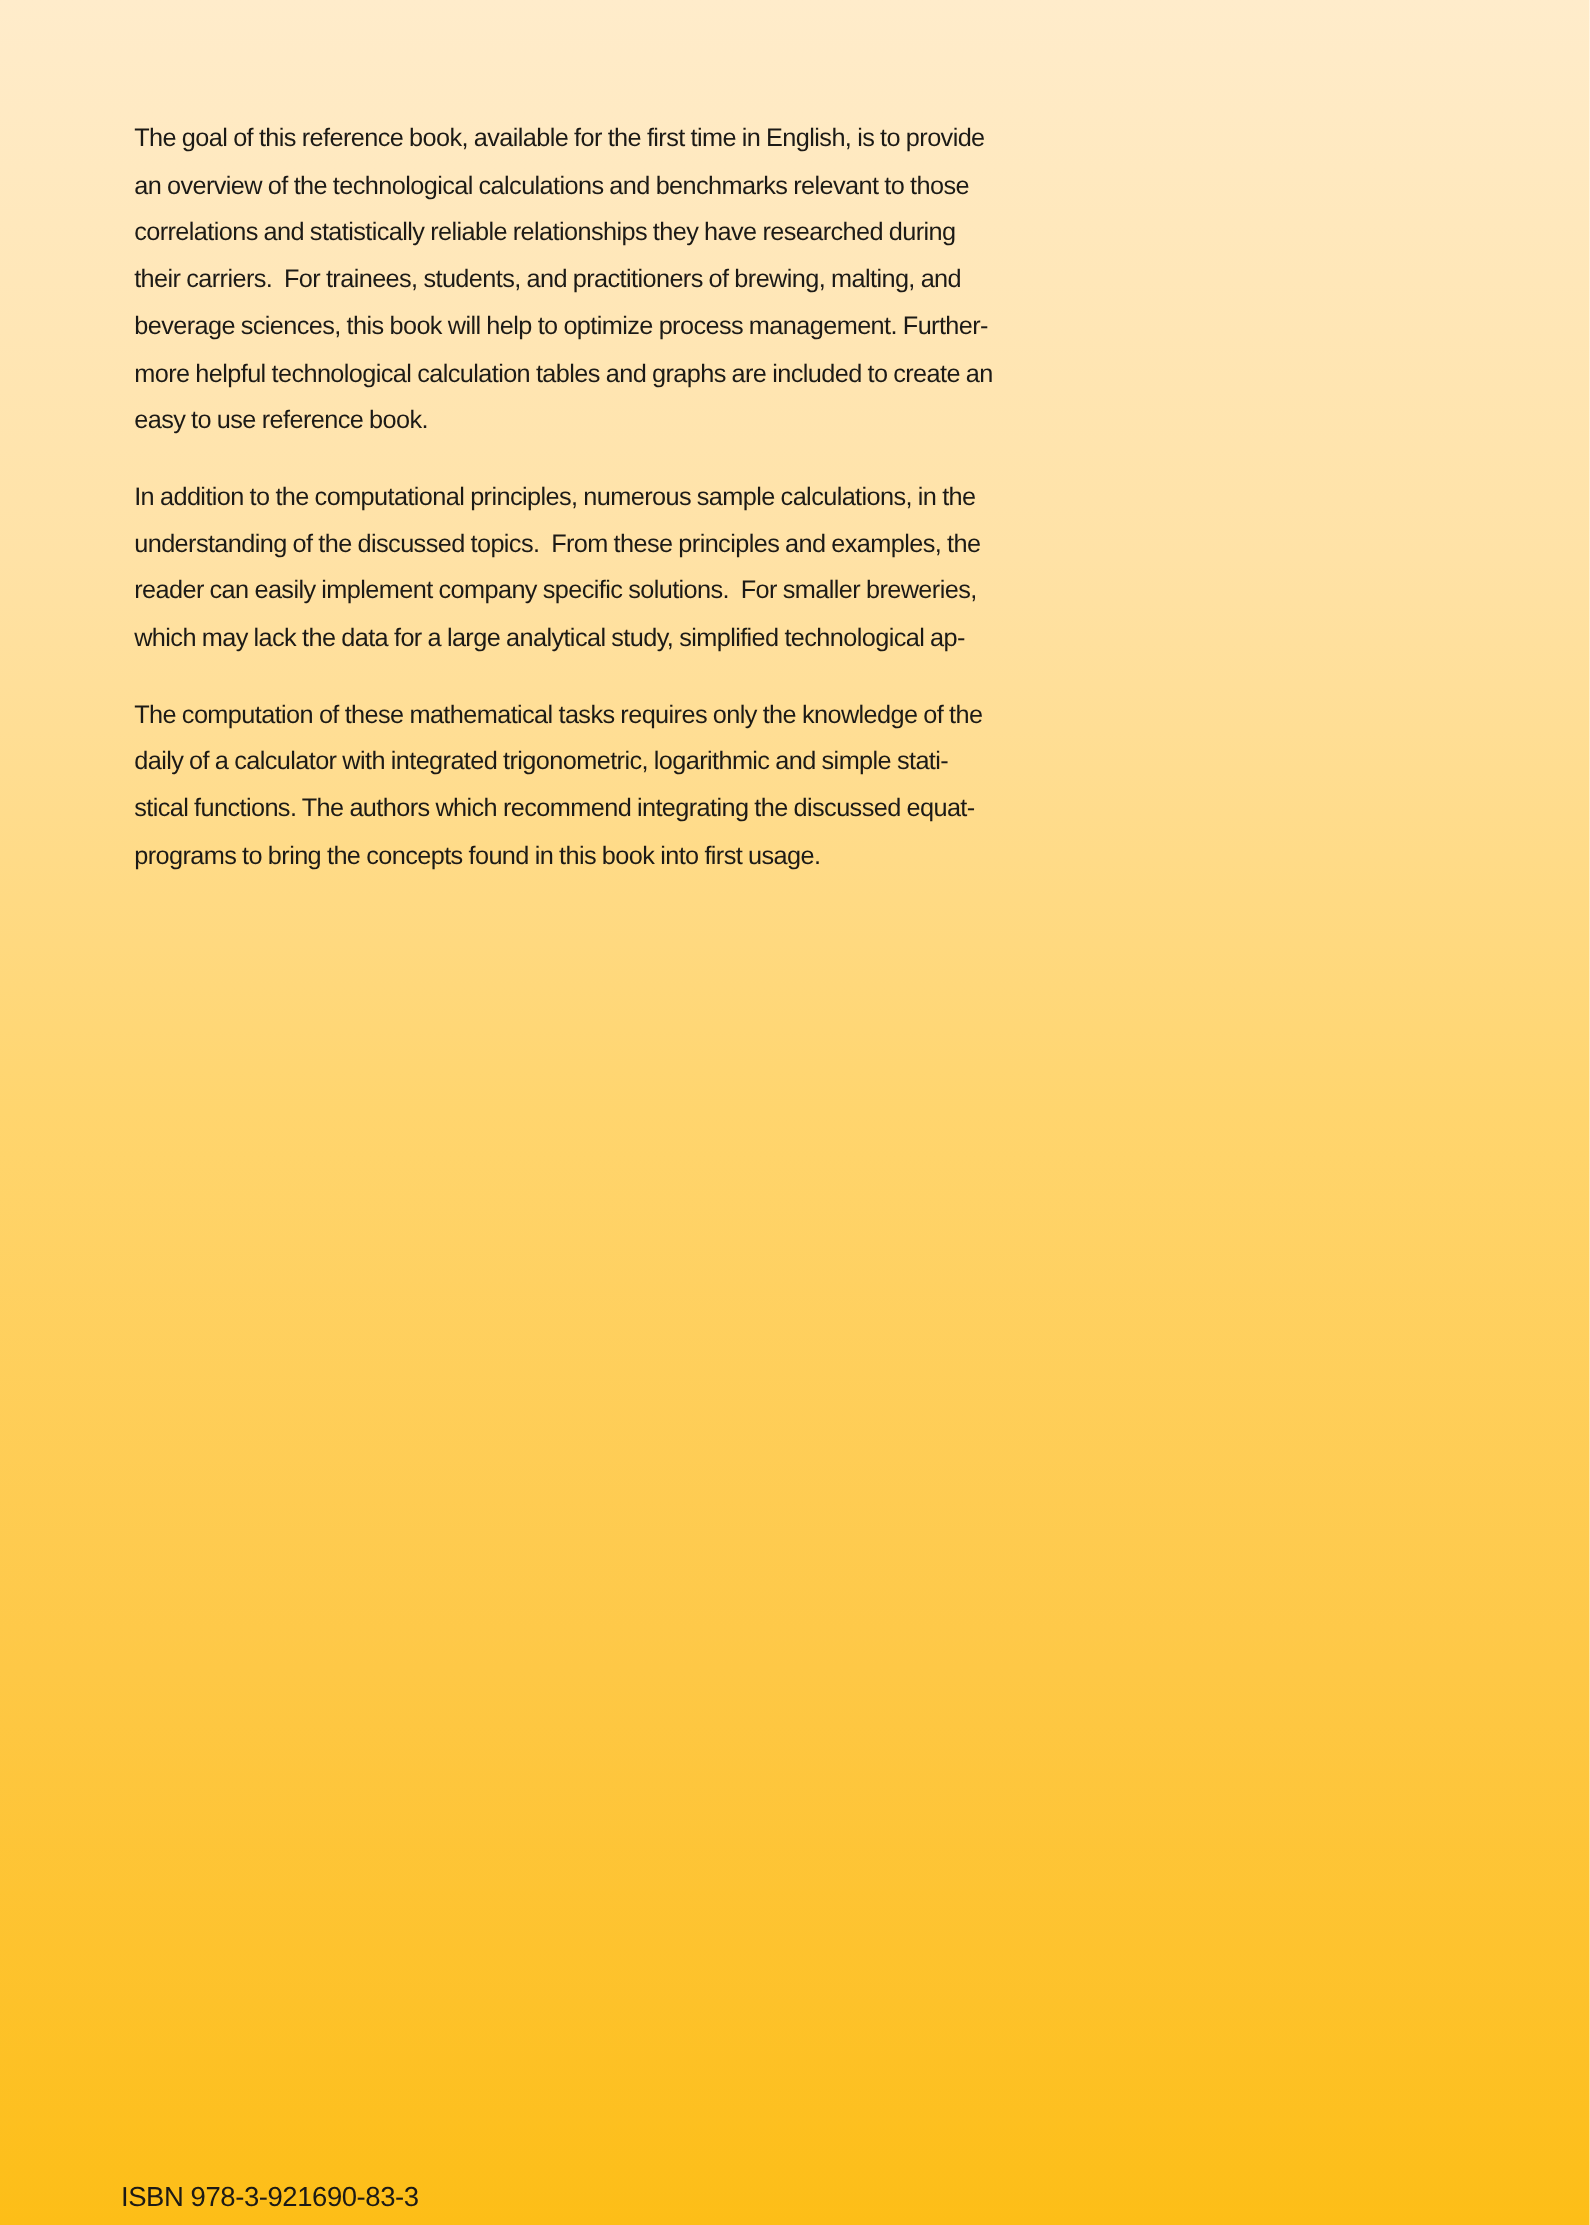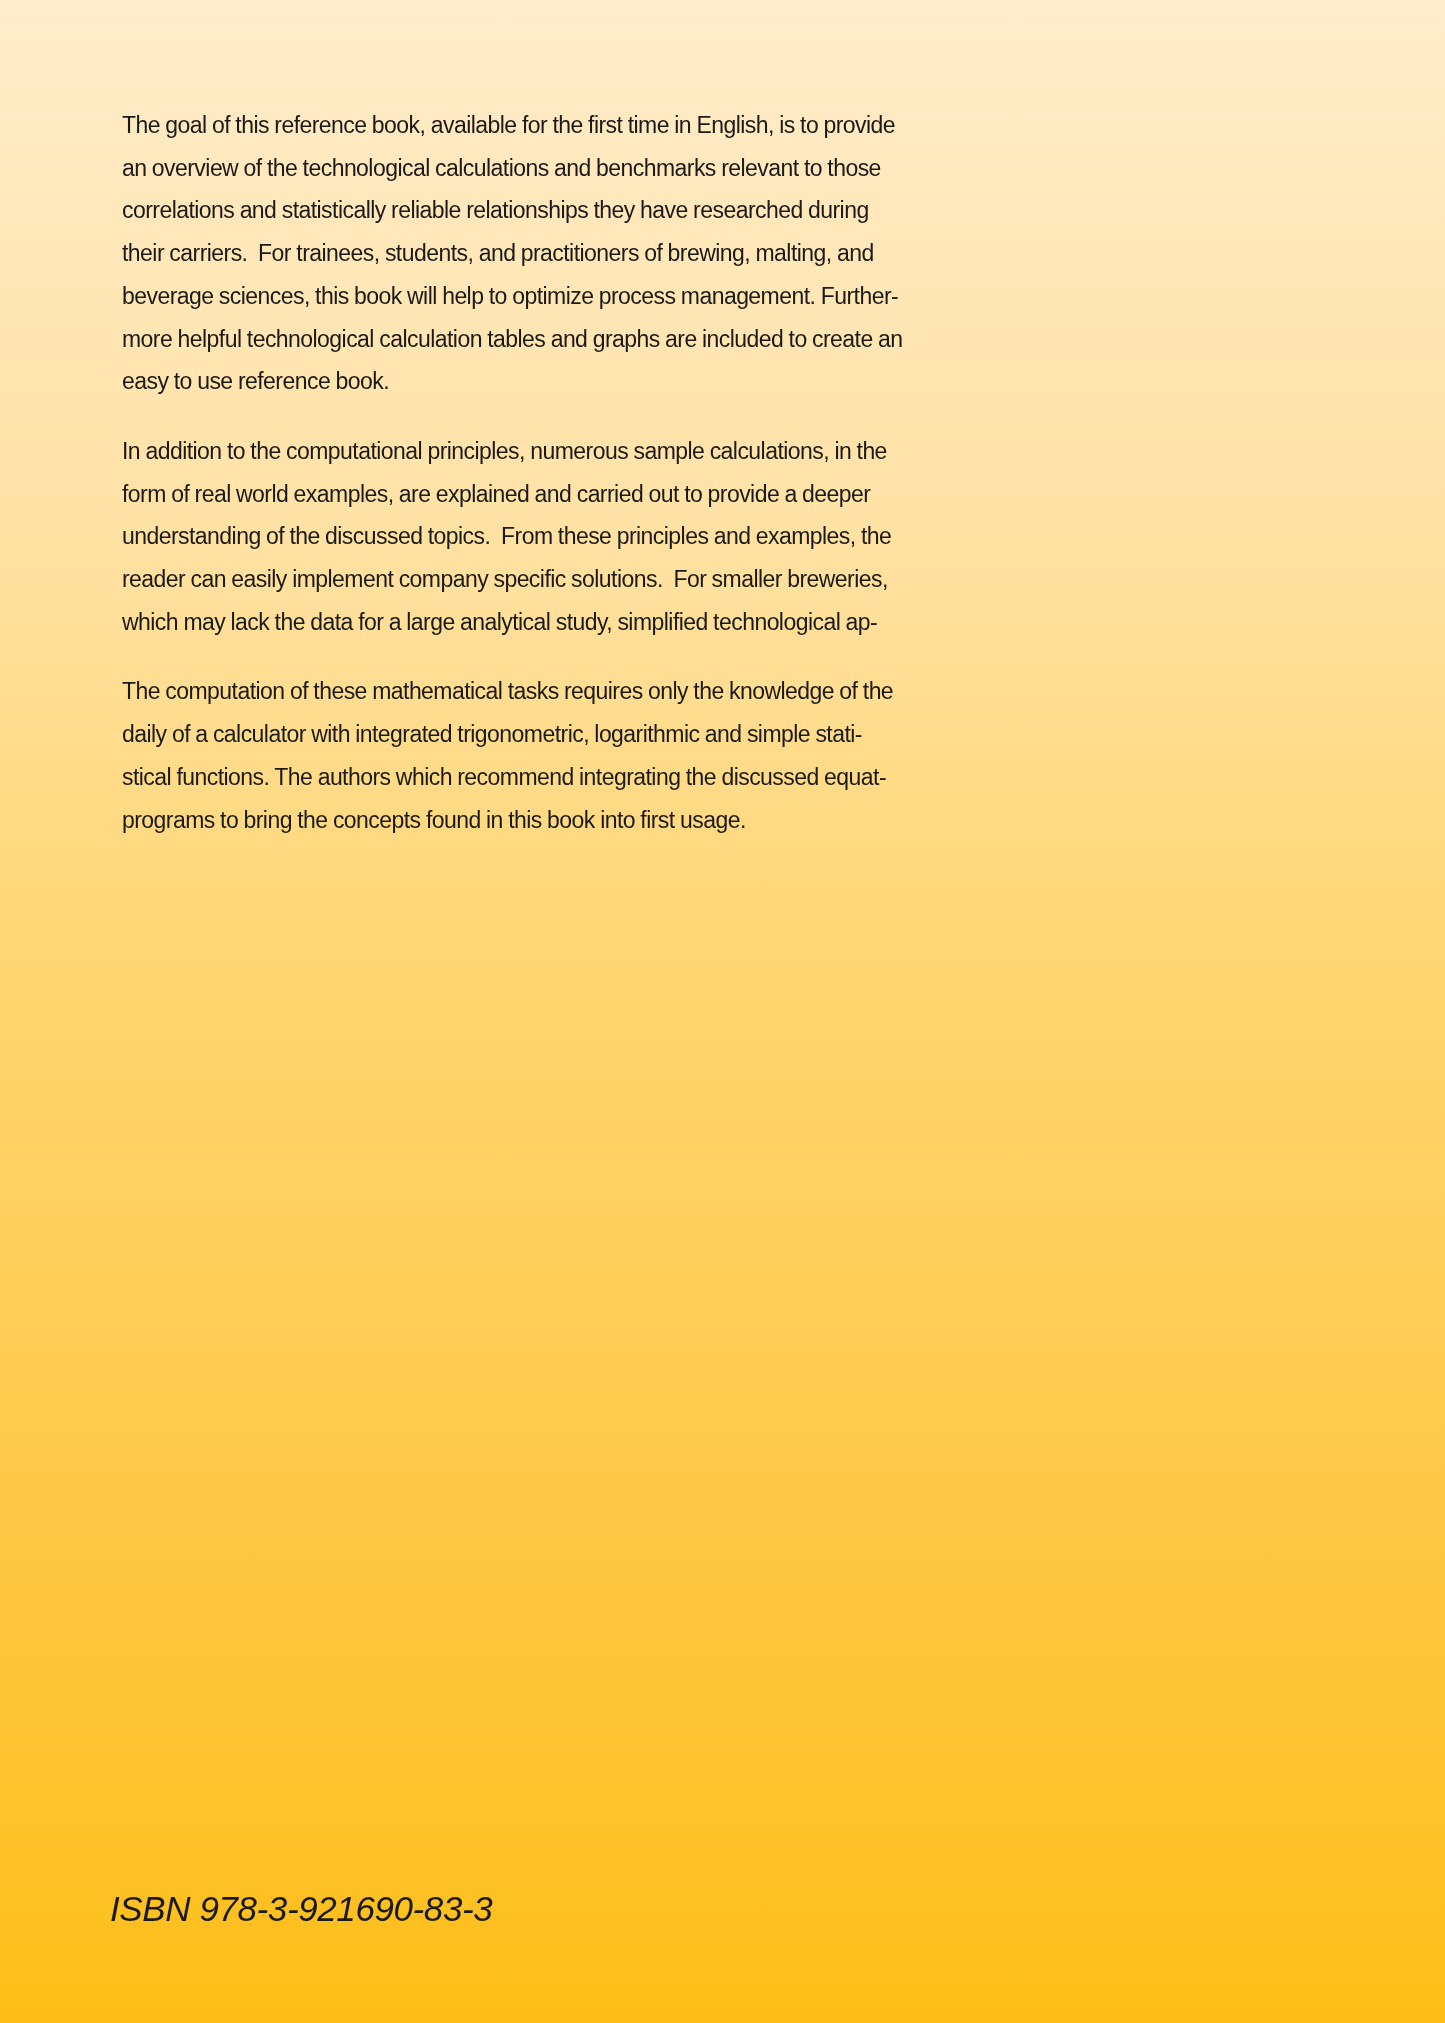--- a/index.html
+++ b/index.html
@@ -41,26 +41,25 @@
       line-height: 42.7px;
       white-space: pre;
       letter-spacing: -0.55px;
       word-spacing: -0.5px;
       transform-origin: left center;
       margin-left: 12px;
     }
     .isbn {
       position: absolute;
       left: 110px;
-      top: 1888px;
-      font-size: 35px;
+      top: 1976px;
+      font-size: 25px;
       line-height: 42px;
       white-space: pre;
       letter-spacing: -0.4px;
-      font-style: italic;
     }
   </style>
 </head>
 <body>
 
 <div class="page">
 
   <div class="body-text">
 
     <p class="paragraph">
@@ -68,21 +67,20 @@
       <span class="line">an overview of the technological calculations and benchmarks relevant to those</span>
       <span class="line">correlations and statistically reliable relationships they have researched during</span>
       <span class="line">their carriers.  For trainees, students, and practitioners of brewing, malting, and</span>
       <span class="line">beverage sciences, this book will help to optimize process management. Further-</span>
       <span class="line">more helpful technological calculation tables and graphs are included to create an</span>
       <span class="line">easy to use reference book.</span>
     </p>
 
     <p class="paragraph">
       <span class="line">In addition to the computational principles, numerous sample calculations, in the</span>
-      <span class="line">form of real world examples, are explained and carried out to provide a deeper</span>
       <span class="line">understanding of the discussed topics.  From these principles and examples, the</span>
       <span class="line">reader can easily implement company specific solutions.  For smaller breweries,</span>
       <span class="line">which may lack the data for a large analytical study, simplified technological ap-</span>
     </p>
 
     <p class="paragraph">
       <span class="line">The computation of these mathematical tasks requires only the knowledge of the</span>
       <span class="line">daily of a calculator with integrated trigonometric, logarithmic and simple stati-</span>
       <span class="line">stical functions. The authors which recommend integrating the discussed equat-</span>
       <span class="line">programs to bring the concepts found in this book into first usage.</span>

